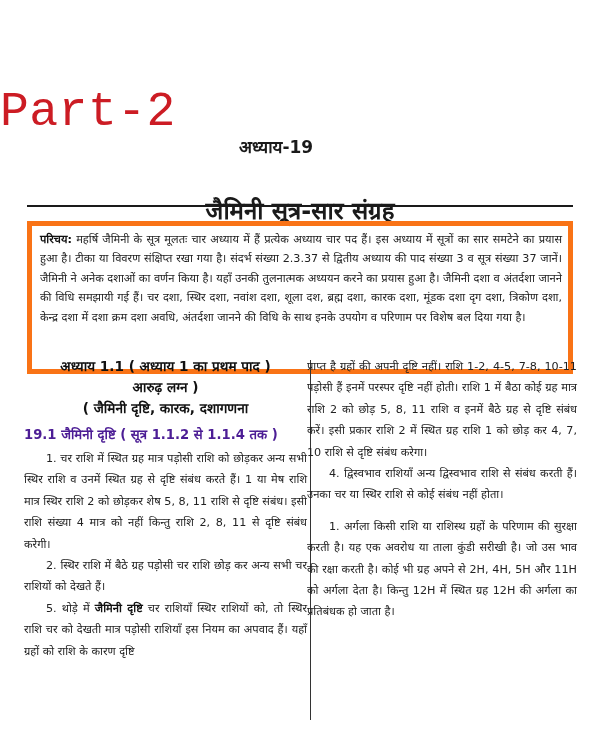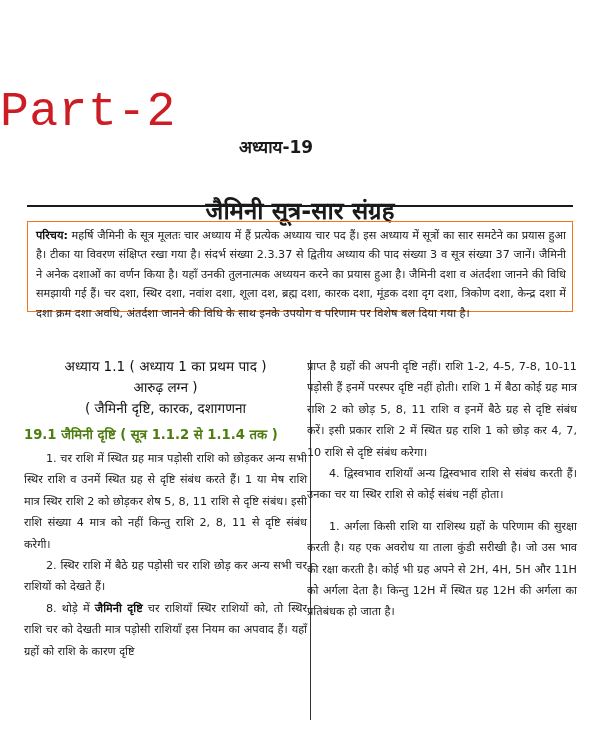--- a/index.html
+++ b/index.html
@@ -18,42 +18,42 @@
     }
     .chapter-title {
       position: absolute; top: 162px; left: 0; width: 600px; text-align: center;
       font-family: "DejaVu Sans", sans-serif; font-weight: bold;
       font-size: 24px; line-height: 30px; margin-top: 34px;
     }
     .rule {
       position: absolute; top: 205px; left: 27px; width: 546px; height: 2px; background: #1a1a1a;
     }
     .intro-box {
-      position: absolute; top: 221px; left: 27px; width: 546px; height: 91px;
-      border: 1px solid #f97316; padding: 4px 6px 2px 8px;
+      position: absolute; top: 221px; left: 27px; width: 546px; height: 153px;
+      border: 5px solid #f97316; padding: 4px 6px 2px 8px;
       font-family: "DejaVu Sans", sans-serif; font-size: 11.2px; line-height: 19.4px;
       text-align: justify; color: #222;
     }
     .intro-box .label { font-weight: bold; color: #111; }
 
     .col {
       position: absolute; top: 356px; width: 285px;
       font-family: "DejaVu Sans", sans-serif; font-size: 11.2px; line-height: 21.4px;
       text-align: justify; color: #222;
     }
     .col-left { left: 24px; width: 283px; }
     .col-right { left: 307px; width: 270px; }
     .col-divider {
       position: absolute; top: 360px; left: 310px; width: 1px; height: 360px; background: #333;
     }
     .sec-head {
-      font-weight: normal; text-align: center; font-size: 13.6px; line-height: 21px; color: #111;
+      font-weight: bold; text-align: center; font-size: 13.6px; line-height: 21px; color: #111;
     }
     .sub-head {
-      font-weight: bold; font-size: 13.2px; line-height: 22px; margin-top: 5px; margin-bottom: 2px; color: #4d7c0f;
+      font-weight: bold; font-size: 13.2px; line-height: 22px; margin-top: 5px; margin-bottom: 2px; color: #4c1d95;
       white-space: nowrap;
     }
     .para { text-indent: 22px; }
     .para b { font-weight: bold; color: #111; }
     .gap { height: 10px; }
   </style>
 </head>
 <body>
 
 <div class="part-title">Part-2</div>
@@ -67,21 +67,21 @@
 
 <div class="col col-left">
   <div class="sec-head">
     <div>अध्याय 1.1 ( अध्याय 1 का प्रथम पाद )</div>
     <div>आरुढ़ लग्न )</div>
     <div>( जैमिनी दृष्टि, कारक, दशागणना</div>
   </div>
   <div class="sub-head">19.1 जैमिनी दृष्टि ( सूत्र 1.1.2 से 1.1.4 तक )</div>
   <p class="para">1. चर राशि में स्थित ग्रह मात्र पड़ोसी राशि को छोड़कर अन्य सभी स्थिर राशि व उनमें स्थित ग्रह से दृष्टि संबंध करते हैं। 1 या मेष राशि मात्र स्थिर राशि 2 को छोड़कर शेष 5, 8, 11 राशि से दृष्टि संबंध। इसी राशि संख्या 4 मात्र को नहीं किन्तु राशि 2, 8, 11 से दृष्टि संबंध करेगी।</p>
   <p class="para">2. स्थिर राशि में बैठे ग्रह पड़ोसी चर राशि छोड़ कर अन्य सभी चर राशियों को देखते हैं।</p>
-  <p class="para"><span>8. थोड़े में </span><b>जैमिनी दृष्टि</b><span> चर राशियाँ स्थिर राशियों को, तो स्थिर राशि चर को देखती मात्र पड़ोसी राशियाँ इस नियम का अपवाद हैं। यहाँ ग्रहों को राशि के कारण दृष्टि</span></p>
+  <p class="para"><span>5. थोड़े में </span><b>जैमिनी दृष्टि</b><span> चर राशियाँ स्थिर राशियों को, तो स्थिर राशि चर को देखती मात्र पड़ोसी राशियाँ इस नियम का अपवाद हैं। यहाँ ग्रहों को राशि के कारण दृष्टि</span></p>
 </div>
 
 <div class="col-divider"></div>
 
 <div class="col col-right">
   <p>प्राप्त है ग्रहों की अपनी दृष्टि नहीं। राशि 1-2, 4-5, 7-8, 10-11 पड़ोसी हैं इनमें परस्पर दृष्टि नहीं होती। राशि 1 में बैठा कोई ग्रह मात्र राशि 2 को छोड़ 5, 8, 11 राशि व इनमें बैठे ग्रह से दृष्टि संबंध करें। इसी प्रकार राशि 2 में स्थित ग्रह राशि 1 को छोड़ कर 4, 7, 10 राशि से दृष्टि संबंध करेगा।</p>
   <p class="para">4. द्विस्वभाव राशियाँ अन्य द्विस्वभाव राशि से संबंध करती हैं। उनका चर या स्थिर राशि से कोई संबंध नहीं होता।</p>
   <div class="gap"></div>
   <p class="para">1. अर्गला किसी राशि या राशिस्थ ग्रहों के परिणाम की सुरक्षा करती है। यह एक अवरोध या ताला कुंडी सरीखी है। जो उस भाव की रक्षा करती है। कोई भी ग्रह अपने से 2H, 4H, 5H और 11H को अर्गला देता है। किन्तु 12H में स्थित ग्रह 12H की अर्गला का प्रतिबंधक हो जाता है।</p>
 </div>

